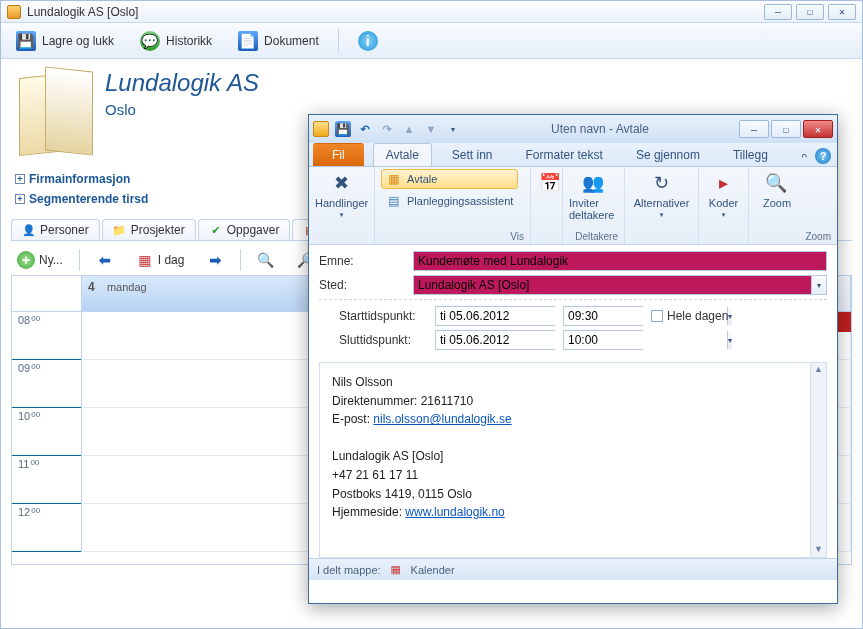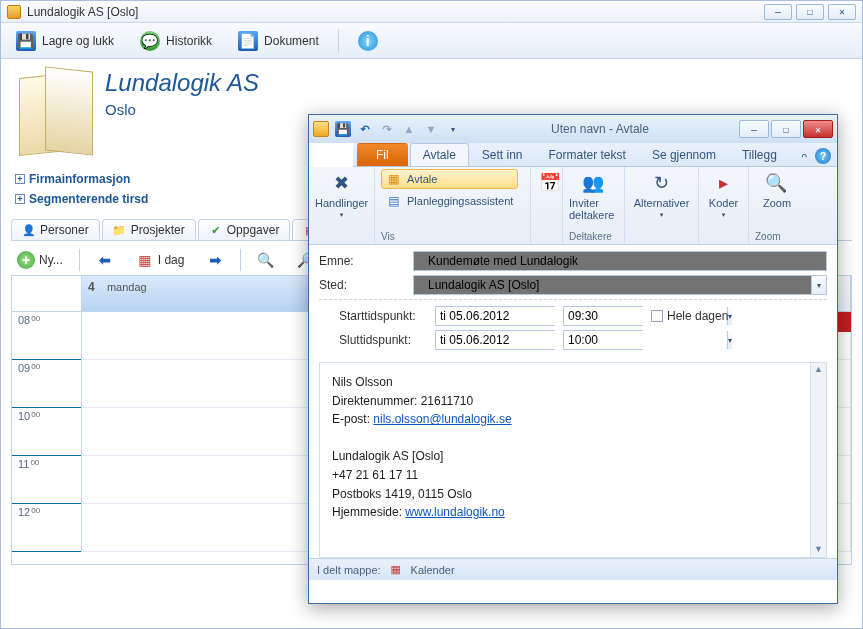--- a/index.html
+++ b/index.html
@@ -74,44 +74,44 @@
   .qic.undo { color:#1e6ab7; font-weight:bold; }
   .qic.redo { color:#8fa8c5; font-weight:bold; }
   .qic.up   { color:#8fa8c5; }
   .qic.down { color:#8fa8c5; }
   .qic.dd   { color:#33547e; font-size:8px; }
   .dlg-title .dtitle { flex:1; text-align:center; font-size:12px; color:#4a627f; }
   .dlg-winbtns { display:flex; gap:2px; }
   .dlg-wb { width:30px; height:18px; border:1px solid #9db7d8; border-radius:2px; display:flex; align-items:center; justify-content:center; font-size:10px; font-family:monospace; background:linear-gradient(#f7fbff,#e3edf9); color:#33547e; }
   .dlg-wb.close { background:linear-gradient(#f28b8b,#c43131); border-color:#a12020; color:#fff; font-weight:bold; }
   
-  .ribbon-tabs { height:24px; display:flex; align-items:flex-end; padding-left:4px; gap:0; background:linear-gradient(#e9f1fb,#dce9f8); border-bottom:1px solid #b7c9e2; position:relative;margin-left:44px; }
+  .ribbon-tabs { height:24px; display:flex; align-items:flex-end; padding-left:4px; gap:7px; background:linear-gradient(#e9f1fb,#dce9f8); border-bottom:1px solid #b7c9e2; position:relative; }
   .rtab { padding:4px 12px; font-size:12px; color:#33547e; border:1px solid transparent; border-bottom:none; cursor:default; }
   .rtab.fil { background:linear-gradient(#f0862a,#d96708); color:#fff; border-radius:3px 3px 0 0; margin-right:2px; padding:4px 18px; }
   .rtab.active { background:#f3f7fc; border-color:#b7c9e2; border-radius:3px 3px 0 0; }
   .ribbon-tabs .rctrls { position:absolute; right:6px; bottom:2px; display:flex; gap:8px; align-items:center; }
   .rctrls .rc-min { color:#33547e; font-size:10px; }
   .rctrls .rc-help { width:16px; height:16px; border-radius:50%; background:radial-gradient(#7fc9f8,#1676c3); color:#fff; display:flex; align-items:center; justify-content:center; font-size:11px; font-weight:bold; }
   
   .ribbon-body { height:78px; background:linear-gradient(#f3f7fc,#e7eef8); border-bottom:1px solid #c3d4ea; display:flex; }
   .rgroup { border-right:1px solid #d2dff0; padding:2px 6px 0 6px; display:flex; flex-direction:column; }
   .rgroup .gcontent { flex:1; display:flex; align-items:flex-start; gap:4px; }
-  .rgroup .glabel { text-align:left; font-size:10px; color:#5a6f8a; padding-bottom:2px; }
+  .rgroup .glabel { text-align:right; font-size:10px; color:#5a6f8a; padding-bottom:2px; }
   .bigbtn { width:56px; display:flex; flex-direction:column; align-items:center; gap:2px; padding-top:2px; cursor:default; font-size:11px; color:#33547e; }
   .bigbtn .bic { width:28px; height:24px; display:flex; align-items:center; justify-content:center; font-size:18px; }
   .bigbtn .dd { font-size:7px; color:#33547e; }
   .smallstack { display:flex; flex-direction:column; gap:2px; }
   .smallbtn { display:flex; align-items:center; gap:5px; padding:1px 4px; border:1px solid transparent; border-radius:3px; font-size:11px; color:#33547e; cursor:default; }
   .smallbtn.active { border-color:#f0b84d; background:linear-gradient(#fff2cf,#ffe08a); }
   .smallbtn .sic { width:16px; height:16px; display:flex; align-items:center; justify-content:center; font-size:12px; }
   
   .form-area { padding:6px 10px 4px 10px; }
   .frow { display:flex; align-items:center; margin-bottom:4px; gap:6px; }
   .flabel { width:88px; font-size:12px; color:#333; }
-  .ftext { flex:1; height:20px; border:1px solid #b7c9e2; padding:2px 14px; font-size:12px; background:#737373; }
+  .ftext { flex:1; height:20px; border:1px solid #b7c9e2; padding:2px 4px; font-size:12px; background:#be185d; }
   .fcombo { display:flex; }
   .fcombo .ftext { border-right:none; }
   .fcombo .fdd { width:16px; height:20px; border:1px solid #b7c9e2; background:linear-gradient(#f7fbff,#e7eef8); display:flex; align-items:center; justify-content:center; font-size:8px; color:#33547e; }
   .timesep { margin:2px 0 6px 0; height:1px; border-top:1px dashed #c9d4e3; }
   .dtgrp { display:flex; align-items:center; gap:8px;margin-left:20px; }
   .dtlbl { width:88px; font-size:12px; }
   .dtin  { width:120px; height:20px; border:1px solid #b7c9e2; display:flex; }
   .dtin input { flex:1; border:none; padding:2px 4px; font-size:12px; outline:none; }
   .dtin .dd { width:16px; border-left:1px solid #b7c9e2; background:linear-gradient(#f7fbff,#e7eef8); display:flex; align-items:center; justify-content:center; font-size:8px; color:#33547e; }
   .tmwrap { width:80px; }

